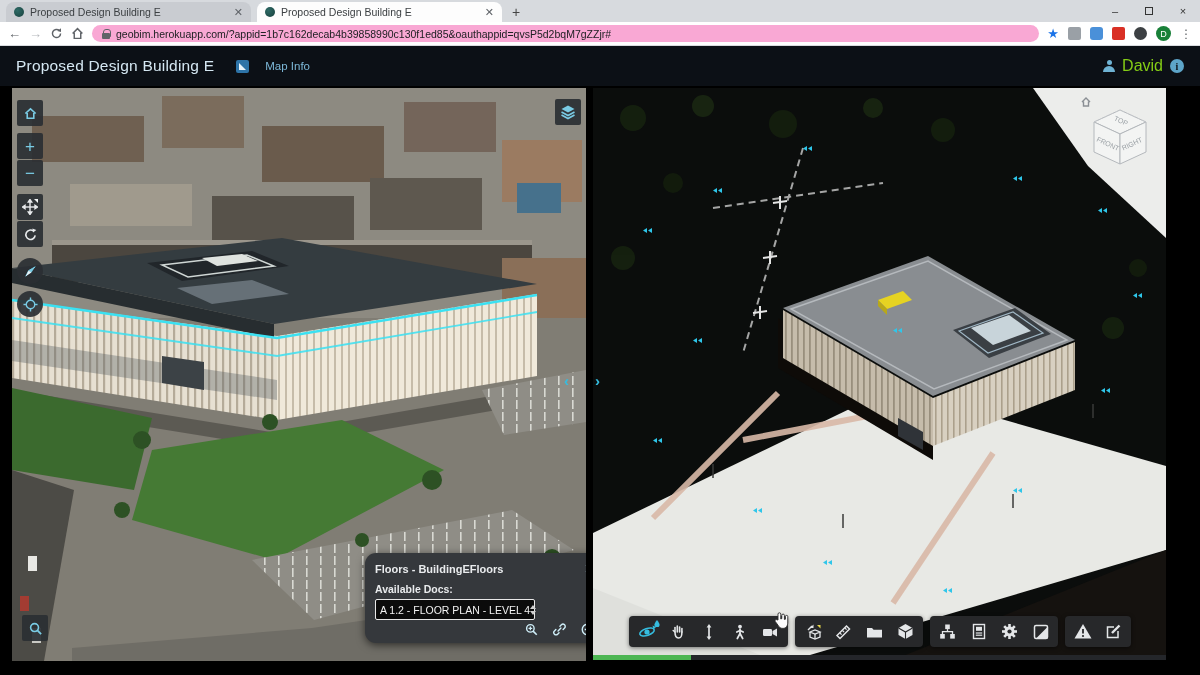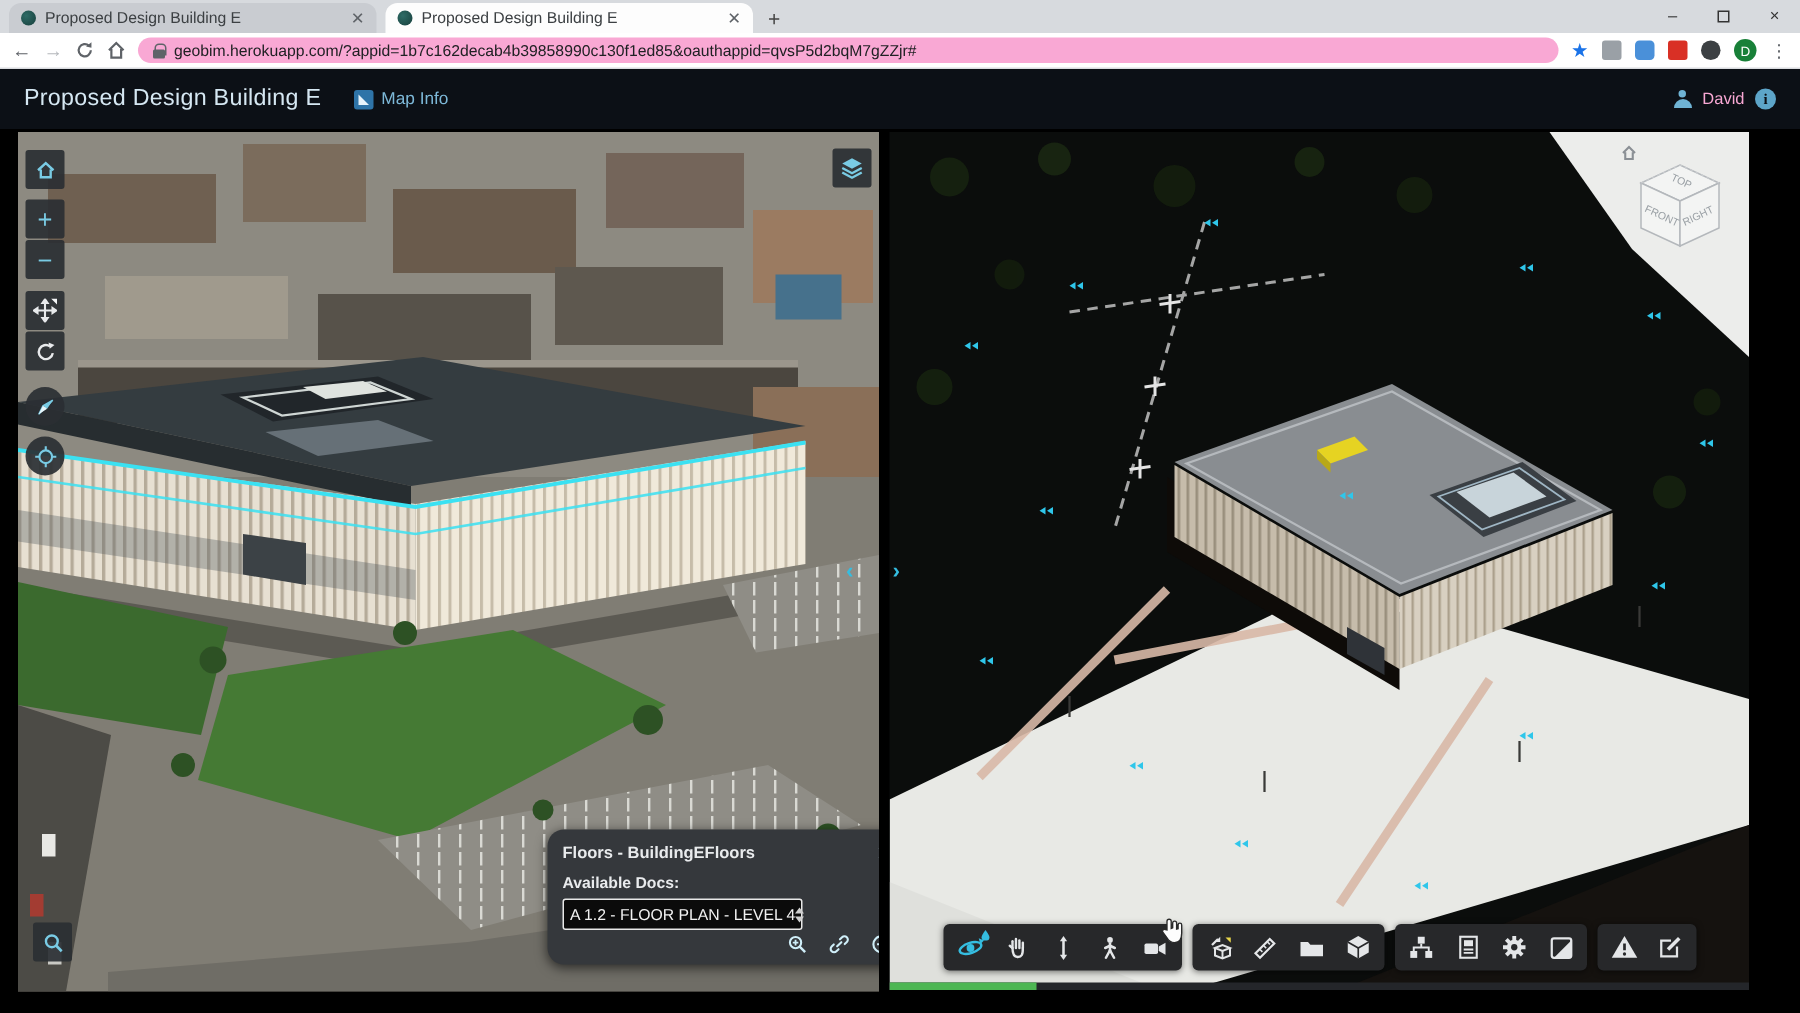--- a/index.html
+++ b/index.html
@@ -35,29 +35,29 @@
   .ext.e1 { background:#9aa0a6; border-radius:2px; }
   .ext.e2 { background:#4a90d9; border-radius:3px; }
   .ext.e3 { background:#d93025; border-radius:2px; }
   .ext.e4 { background:#3c4043; border-radius:50%; }
   .avatar { width:15px; height:15px; border-radius:50%; background:#188038; color:#fff; font-size:9px; display:flex; align-items:center; justify-content:center; }
   .kebab { color:#5f6368; font-size:12px; }
 
   
   #appheader { position:absolute; left:0; top:46px; width:1200px; height:40px; background:#0c1016; display:flex; align-items:center; padding:0 16px; }
   #apptitle { color:#d5e7f2; font-size:15.5px; letter-spacing:.2px; }
-  #mapinfo { display:flex; align-items:center; gap:5px; margin-left:22px; }
+  #mapinfo { display:flex; align-items:center; gap:16px; margin-left:22px; }
   #mapinfo .mi-ico { width:13px; height:13px; background:#2e74a8; border-radius:2px; position:relative; }
   #mapinfo .mi-ico:after { content:""; position:absolute; left:3px; top:3px; width:0; height:0; border-left:7px solid #e8f4fb; border-top:7px solid transparent; }
   #mapinfo .mi-label { color:#7db8d8; font-size:11.5px; }
   #userarea { margin-left:auto; display:flex; align-items:center; gap:7px; }
   .personico { width:12px; height:12px; position:relative; }
   .personico:before { content:""; position:absolute; left:3.5px; top:0; width:5px; height:5px; border-radius:50%; background:#6fb3d4; }
   .personico:after { content:""; position:absolute; left:0; top:6px; width:12px; height:6px; border-radius:6px 6px 0 0; background:#6fb3d4; }
-  #username { color:#f9a8d4; font-size:11px; }
+  #username { color:#84cc16; font-size:16px; }
   .infocirc { width:14px; height:14px; border-radius:50%; background:#5da5c9; color:#0c1016; font-size:10px; font-weight:bold; display:flex; align-items:center; justify-content:center; font-family:"Liberation Serif", serif; }
 
   
   #leftpane  { position:absolute; left:12px;  top:88px; width:574px; height:573px; overflow:hidden; background:#807d74; }
   #rightpane { position:absolute; left:593px; top:88px; width:573px; height:572px; overflow:hidden; background:#0b0d0c; }
 
   
   .mapbtn { position:absolute; width:26px; height:26px; background:rgba(42,47,51,.92); border-radius:2px;
             display:flex; align-items:center; justify-content:center; }
   .mapbtn .txt { color:#79cbe4; font-size:17px; line-height:1; }

